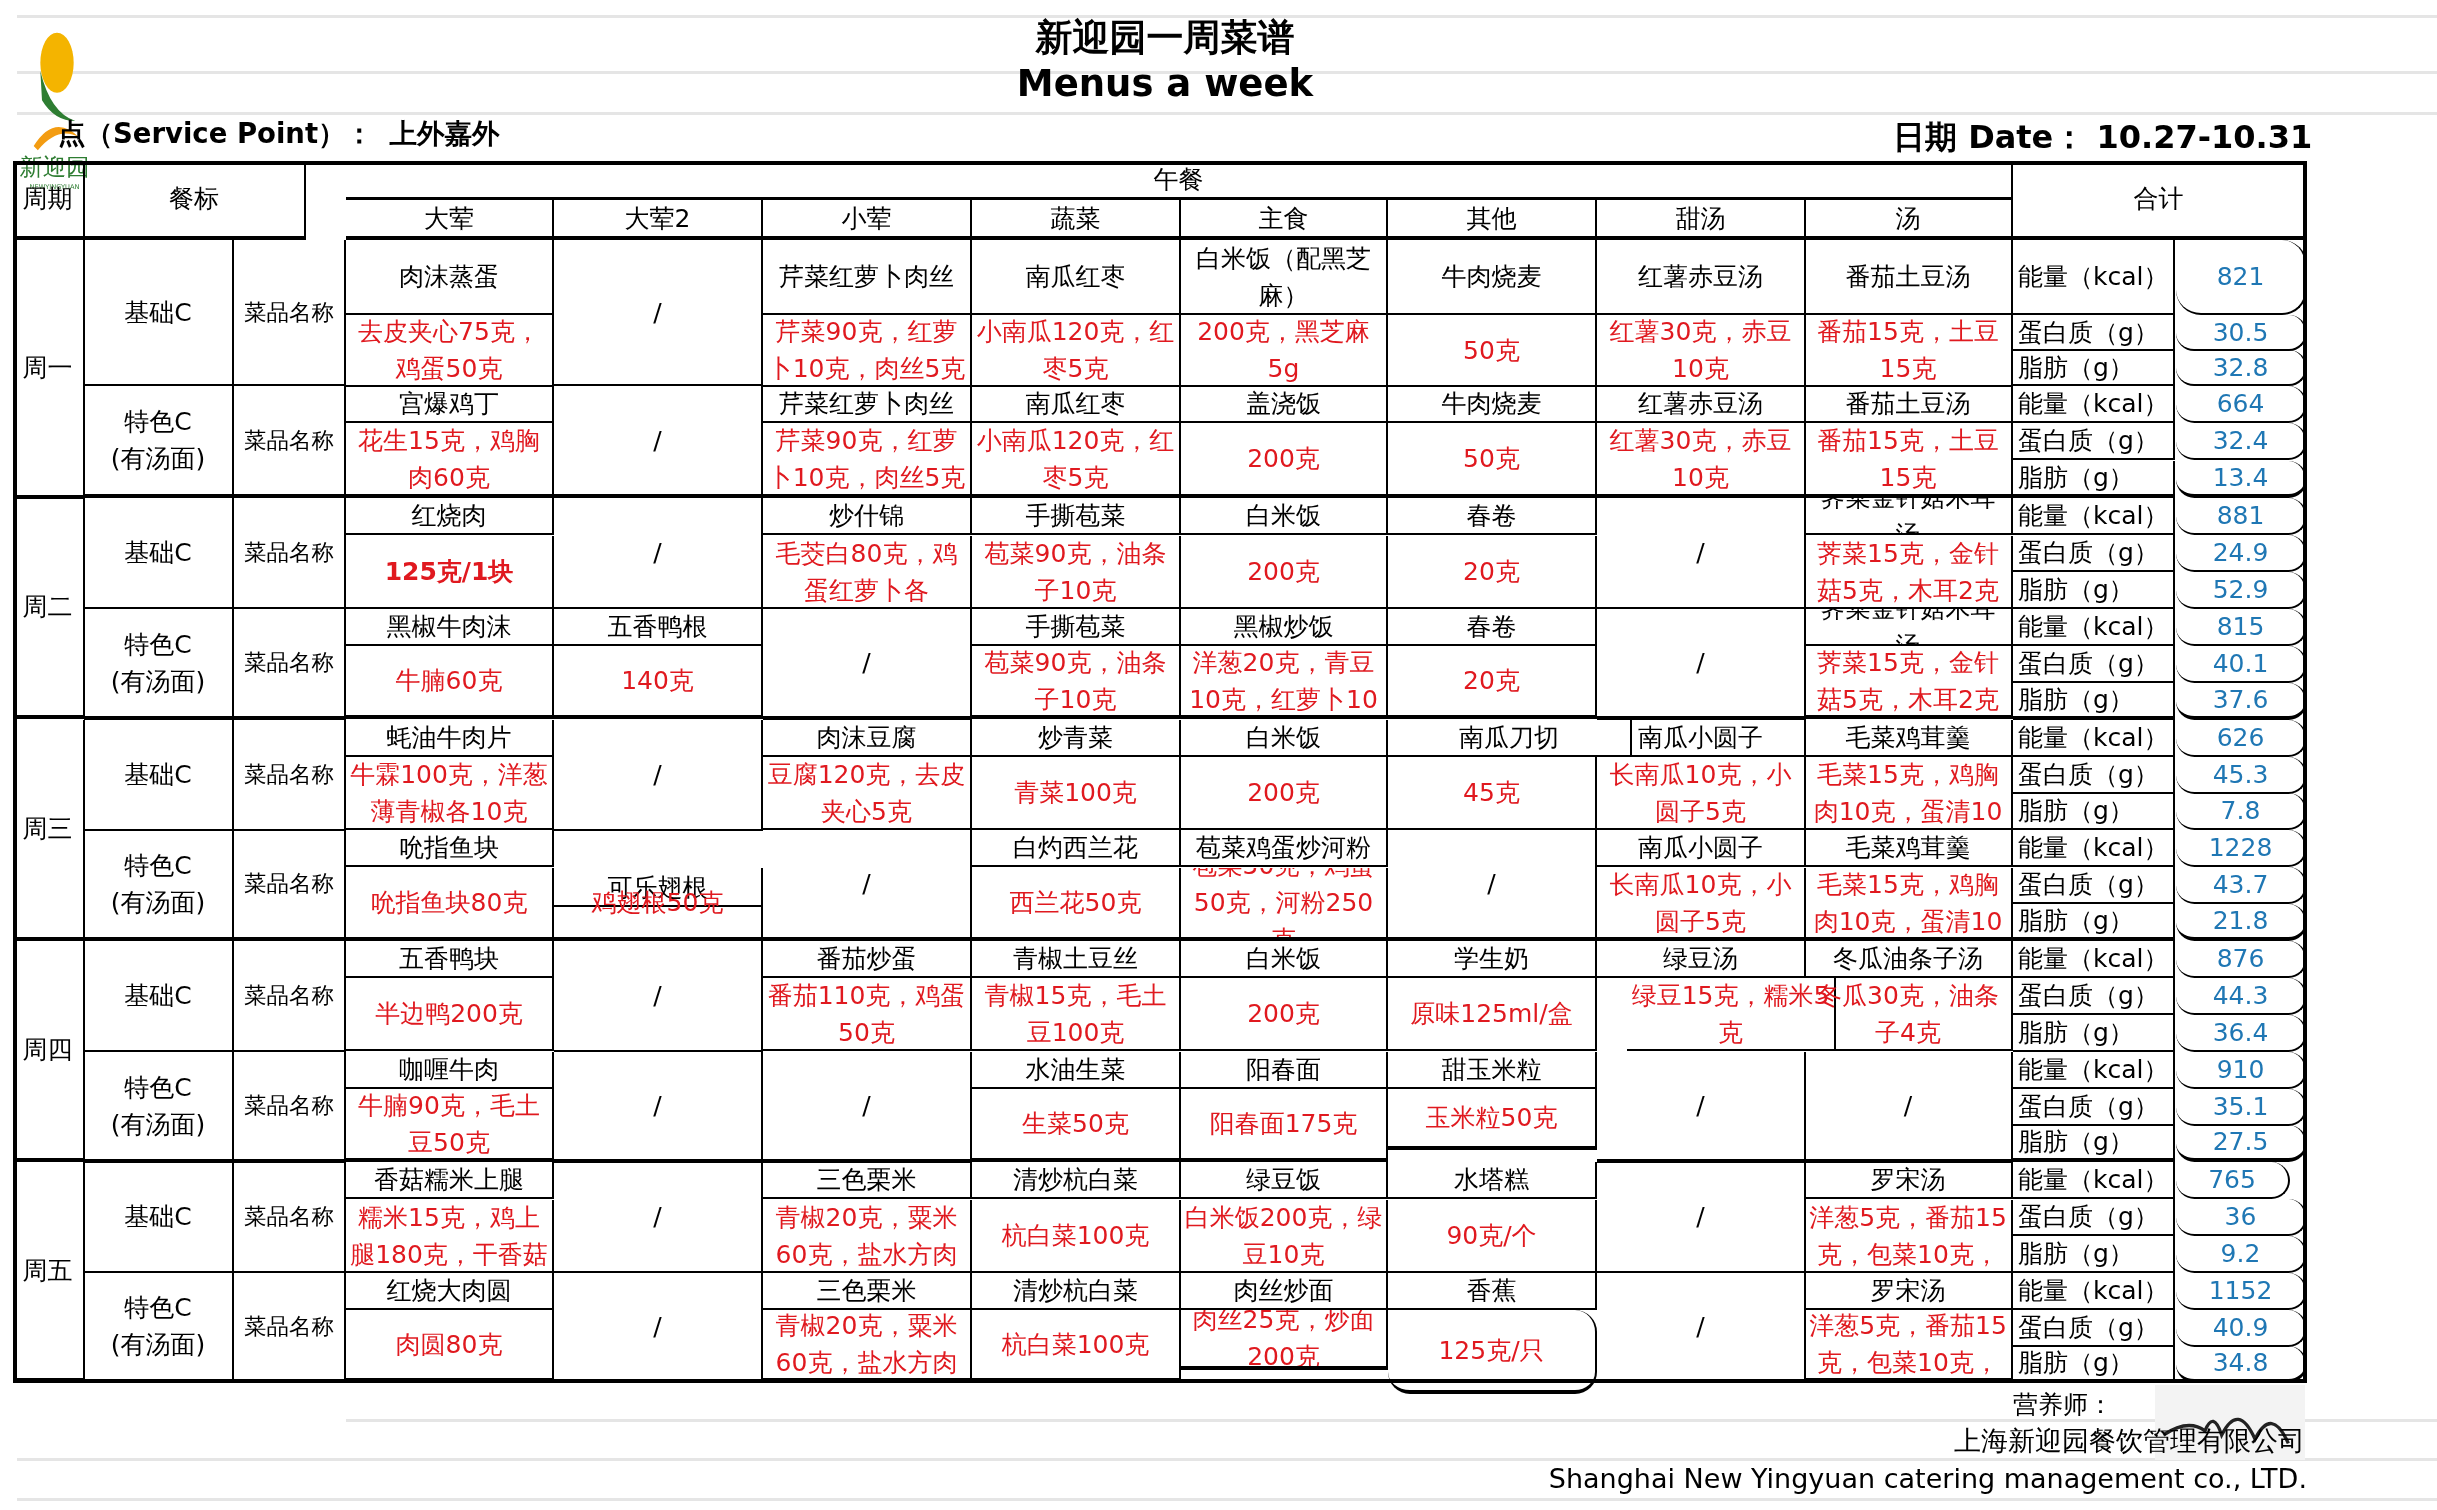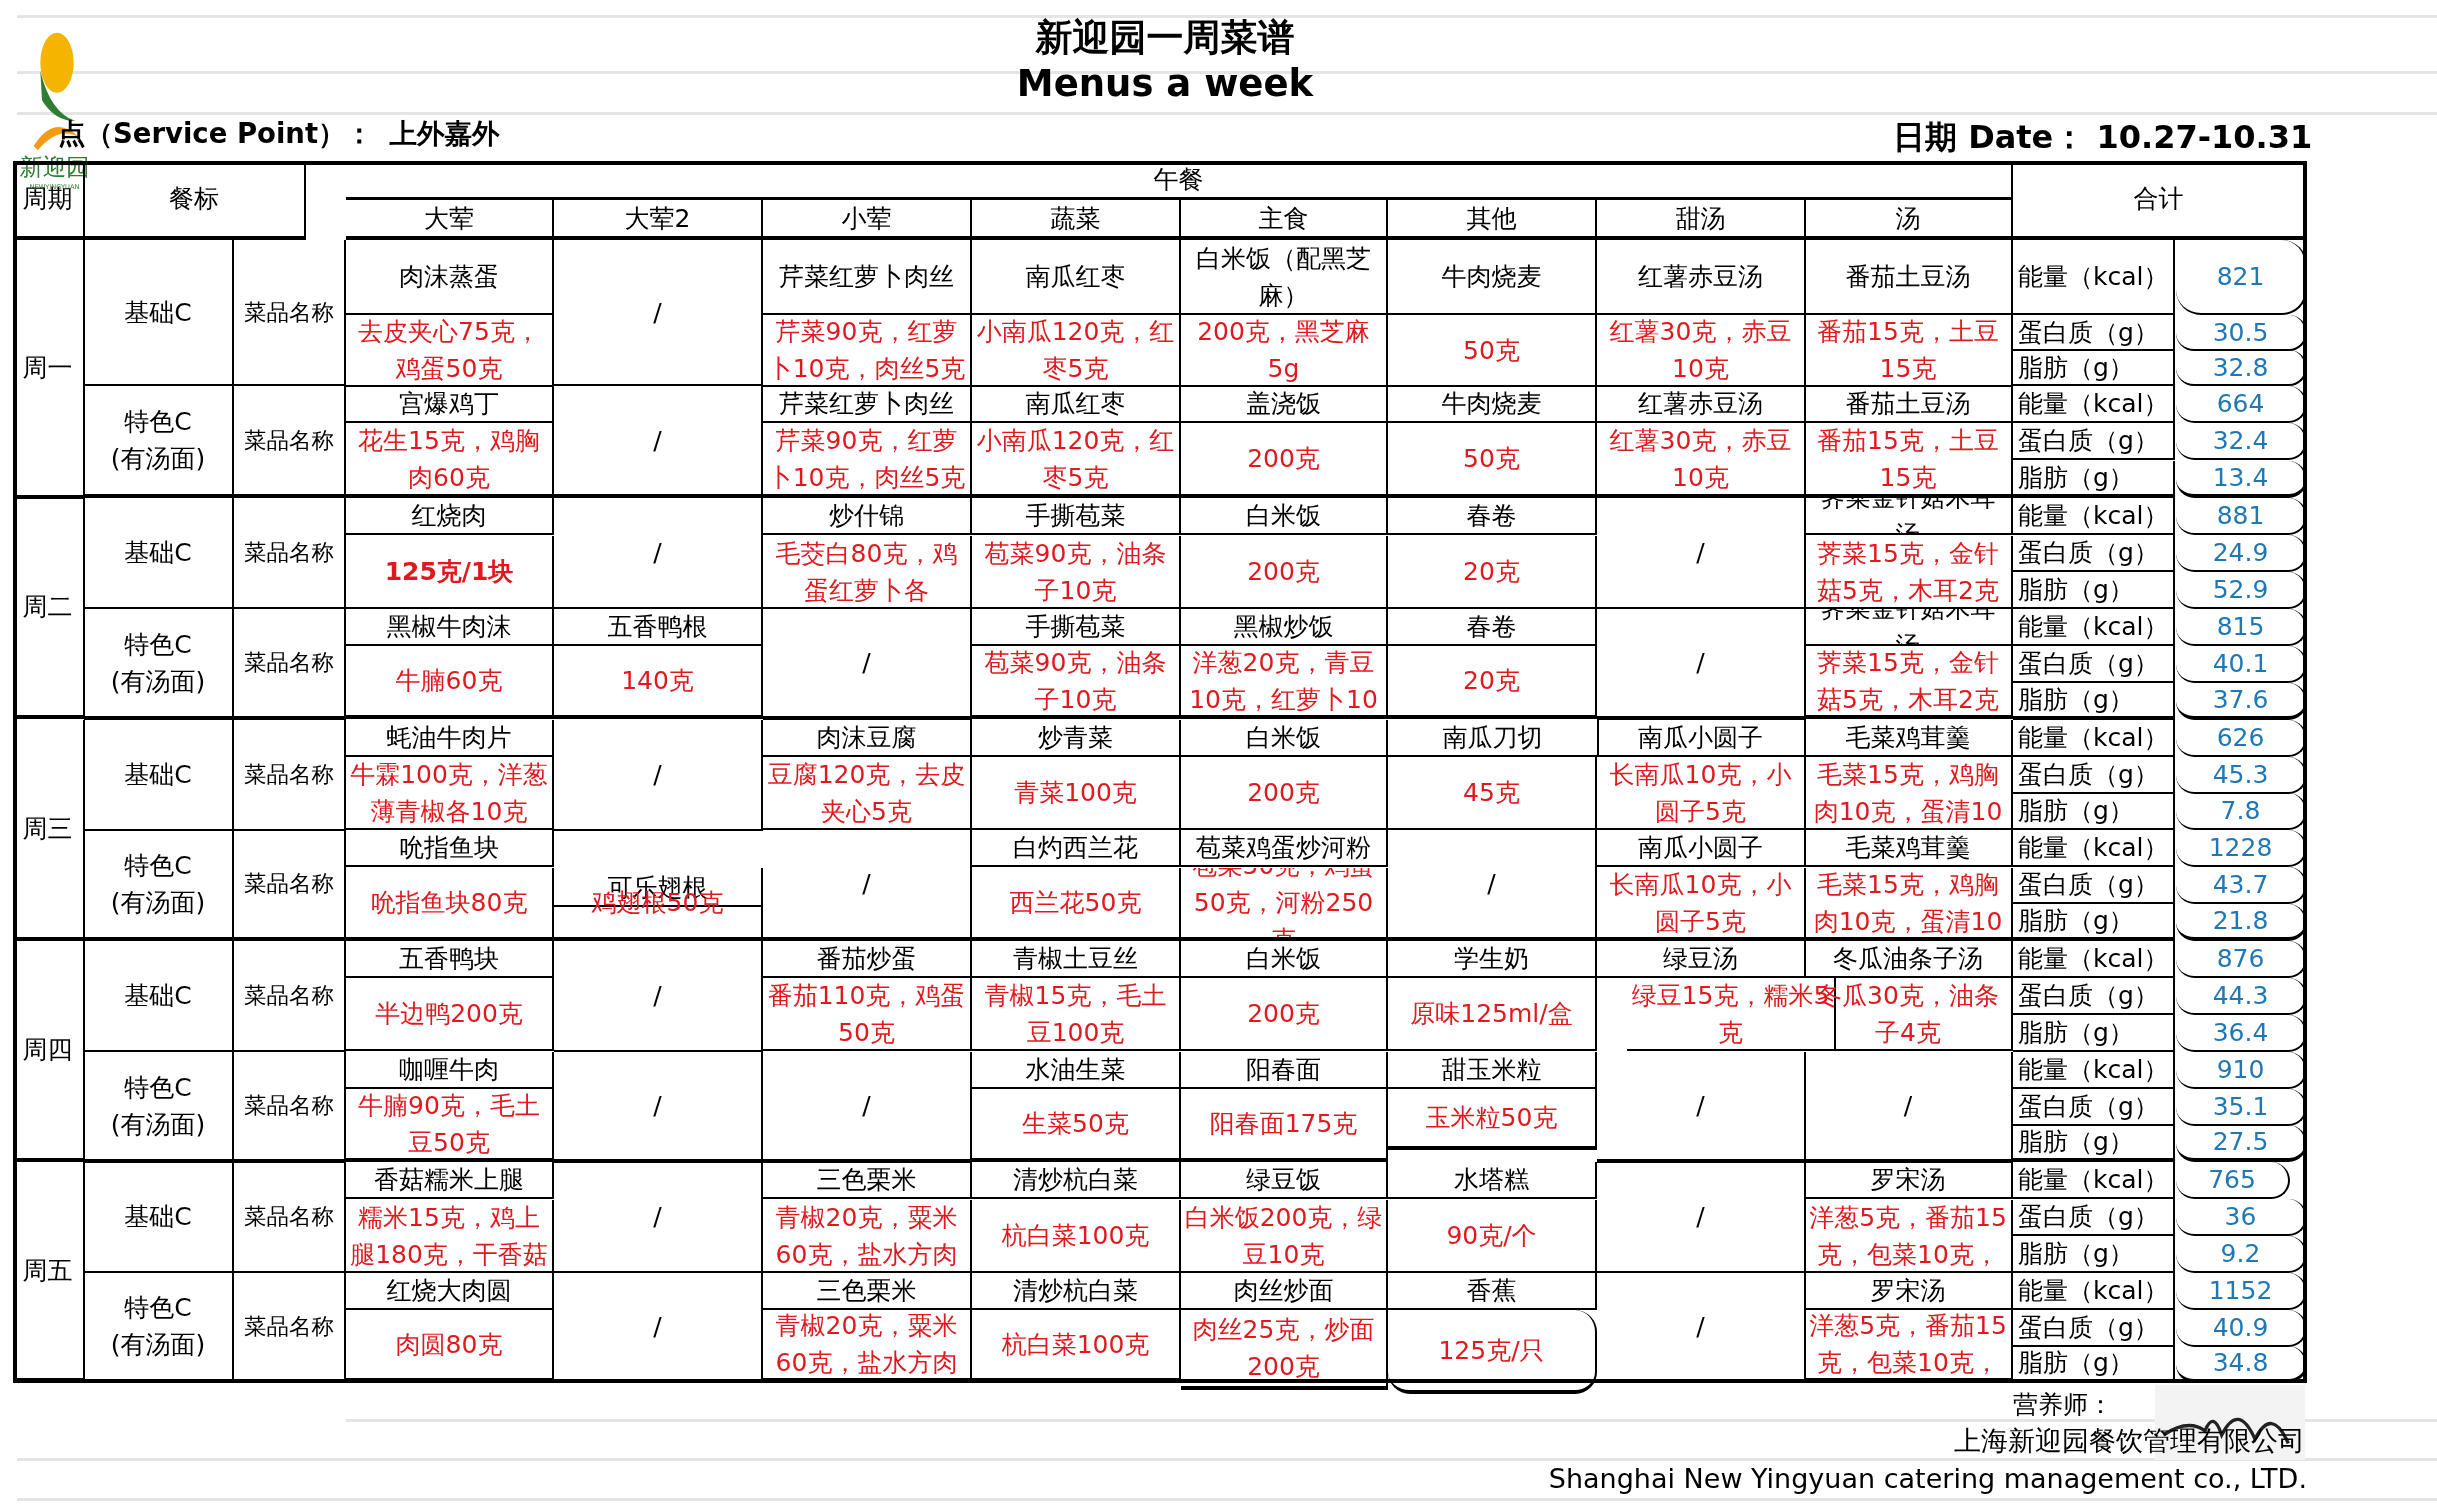--- a/index.html
+++ b/index.html
@@ -173,21 +173,21 @@
     <div class="cell " style="left: 234px; top: 720px; width: 112px; height: 111px; border-right: 2.5px solid rgb(0, 0, 0); border-bottom: 2.5px solid rgb(0, 0, 0); font-size: 22.5px;">菜品名称</div>
     <div class="cell " style="left: 346px; top: 720px; width: 208px; height: 37px; border-right: 2.5px solid rgb(0, 0, 0); border-bottom: 2.5px solid rgb(0, 0, 0);">蚝油牛肉片</div>
     <div class="cell red" style="left: 346px; top: 757px; width: 208px; height: 73px; border-right: 2.5px solid rgb(0, 0, 0); border-bottom: 2.5px solid rgb(0, 0, 0);">牛霖100克，洋葱薄青椒各10克</div>
     <div class="cell " style="left: 554px; top: 720px; width: 209px; height: 111px; border-right: 2.5px solid rgb(0, 0, 0); border-bottom: 2.5px solid rgb(0, 0, 0);">/</div>
     <div class="cell " style="left: 763px; top: 720px; width: 209px; height: 37px; border-right: 2.5px solid rgb(0, 0, 0); border-bottom: 2.5px solid rgb(0, 0, 0);">肉沫豆腐</div>
     <div class="cell red" style="left: 763px; top: 757px; width: 209px; height: 73px; border-right: 2.5px solid rgb(0, 0, 0); border-bottom: 2.5px solid rgb(0, 0, 0);">豆腐120克，去皮夹心5克</div>
     <div class="cell " style="left: 972px; top: 720px; width: 209px; height: 37px; border-right: 2.5px solid rgb(0, 0, 0); border-bottom: 2.5px solid rgb(0, 0, 0);">炒青菜</div>
     <div class="cell red" style="left: 972px; top: 757px; width: 209px; height: 73px; border-right: 2.5px solid rgb(0, 0, 0); border-bottom: 2.5px solid rgb(0, 0, 0);">青菜100克</div>
     <div class="cell " style="left: 1181px; top: 720px; width: 207px; height: 37px; border-right: 2.5px solid rgb(0, 0, 0); border-bottom: 2.5px solid rgb(0, 0, 0);">白米饭</div>
     <div class="cell red" style="left: 1181px; top: 757px; width: 207px; height: 73px; border-right: 2.5px solid rgb(0, 0, 0); border-bottom: 2.5px solid rgb(0, 0, 0);">200克</div>
-    <div class="cell " style="left: 1388px; top: 720px; width: 211px; height: 37px; border-right: 2.5px solid rgb(0, 0, 0); border-bottom: 2.5px solid rgb(0, 0, 0); text-align: right;">南瓜刀切</div>
+    <div class="cell " style="left: 1388px; top: 720px; width: 244px; height: 37px; border-right: 2.5px solid rgb(0, 0, 0); border-bottom: 2.5px solid rgb(0, 0, 0); text-align: right;">南瓜刀切</div>
     <div class="cell red" style="left: 1388px; top: 757px; width: 209px; height: 73px; border-right: 2.5px solid rgb(0, 0, 0); border-bottom: 2.5px solid rgb(0, 0, 0);">45克</div>
     <div class="cell " style="left: 1597px; top: 720px; width: 209px; height: 37px; border-right: 2.5px solid rgb(0, 0, 0); border-bottom: 2.5px solid rgb(0, 0, 0);">南瓜小圆子</div>
     <div class="cell red" style="left: 1597px; top: 757px; width: 209px; height: 73px; border-right: 2.5px solid rgb(0, 0, 0); border-bottom: 2.5px solid rgb(0, 0, 0);">长南瓜10克，小圆子5克</div>
     <div class="cell " style="left: 1805px; top: 720px; width: 208px; height: 37px; border-right: 2.5px solid rgb(0, 0, 0); border-bottom: 2.5px solid rgb(0, 0, 0);">毛菜鸡茸羹</div>
     <div class="cell red" style="left: 1805px; top: 757px; width: 208px; height: 73px; border-right: 2.5px solid rgb(0, 0, 0); border-bottom: 2.5px solid rgb(0, 0, 0);">毛菜15克，鸡胸肉10克，蛋清10</div>
     <div class="cell left" style="left: 2013px; top: 720px; width: 162px; height: 37px; border-right: 2.5px solid rgb(0, 0, 0); border-bottom: 2.5px solid rgb(0, 0, 0);">能量（kcal）</div>
     <div class="cell blue" style="left: 2176px; top: 720px; width: 131px; height: 37px; border-right: 2.5px solid rgb(0, 0, 0); border-bottom: 2.5px solid rgb(0, 0, 0);">626</div>
     <div class="cell left" style="left: 2013px; top: 757px; width: 162px; height: 37px; border-right: 2.5px solid rgb(0, 0, 0); border-bottom: 2.5px solid rgb(0, 0, 0);">蛋白质（g）</div>
     <div class="cell blue" style="left: 2176px; top: 757px; width: 131px; height: 37px; border-right: 2.5px solid rgb(0, 0, 0); border-bottom: 2.5px solid rgb(0, 0, 0);">45.3</div>
     <div class="cell left" style="left: 2013px; top: 793px; width: 162px; height: 37px; border-right: 2.5px solid rgb(0, 0, 0); border-bottom: 2.5px solid rgb(0, 0, 0);">脂肪（g）</div>
@@ -297,21 +297,21 @@
     </div>
     <div class="cell " style="left: 234px; top: 1273px; width: 112px; height: 110px; border-right: 2.5px solid rgb(0, 0, 0); border-bottom: 4.2px solid rgb(0, 0, 0); font-size: 22.5px;">菜品名称</div>
     <div class="cell " style="left: 346px; top: 1273px; width: 208px; height: 37px; border-right: 2.5px solid rgb(0, 0, 0); border-bottom: 2.5px solid rgb(0, 0, 0);">红烧大肉圆</div>
     <div class="cell red" style="left: 346px; top: 1310px; width: 208px; height: 72px; border-right: 2.5px solid rgb(0, 0, 0); border-bottom: 4.2px solid rgb(0, 0, 0);">肉圆80克</div>
     <div class="cell " style="left: 554px; top: 1273px; width: 209px; height: 110px; border-right: 2.5px solid rgb(0, 0, 0); border-bottom: 4.2px solid rgb(0, 0, 0);">/</div>
     <div class="cell " style="left: 763px; top: 1273px; width: 209px; height: 37px; border-right: 2.5px solid rgb(0, 0, 0); border-bottom: 2.5px solid rgb(0, 0, 0);">三色栗米</div>
     <div class="cell red" style="left: 763px; top: 1310px; width: 209px; height: 72px; border-right: 2.5px solid rgb(0, 0, 0); border-bottom: 4.2px solid rgb(0, 0, 0);">青椒20克，粟米60克，盐水方肉</div>
     <div class="cell " style="left: 972px; top: 1273px; width: 209px; height: 37px; border-right: 2.5px solid rgb(0, 0, 0); border-bottom: 2.5px solid rgb(0, 0, 0);">清炒杭白菜</div>
     <div class="cell red" style="left: 972px; top: 1310px; width: 209px; height: 72px; border-right: 2.5px solid rgb(0, 0, 0); border-bottom: 4.2px solid rgb(0, 0, 0);">杭白菜100克</div>
     <div class="cell " style="left: 1181px; top: 1273px; width: 207px; height: 37px; border-right: 2.5px solid rgb(0, 0, 0); border-bottom: 2.5px solid rgb(0, 0, 0);">肉丝炒面</div>
-    <div class="cell red" style="left: 1181px; top: 1310px; width: 207px; height: 80px; border-right: 2.5px solid rgb(0, 0, 0); border-bottom: 4.2px solid rgb(0, 0, 0);">肉丝25克，炒面200克</div>
+    <div class="cell red" style="left: 1181px; top: 1310px; width: 207px; height: 60px; border-right: 2.5px solid rgb(0, 0, 0); border-bottom: 4.2px solid rgb(0, 0, 0);">肉丝25克，炒面200克</div>
     <div class="cell " style="left: 1388px; top: 1273px; width: 209px; height: 37px; border-right: 2.5px solid rgb(0, 0, 0); border-bottom: 2.5px solid rgb(0, 0, 0);">香蕉</div>
     <div class="cell red" style="left: 1388px; top: 1310px; width: 209px; height: 84px; border-right: 2.5px solid rgb(0, 0, 0); border-bottom: 4.2px solid rgb(0, 0, 0); border-radius: 22px;">125克/只</div>
     <div class="cell " style="left: 1597px; top: 1273px; width: 209px; height: 110px; border-right: 2.5px solid rgb(0, 0, 0); border-bottom: 4.2px solid rgb(0, 0, 0);">/</div>
     <div class="cell " style="left: 1805px; top: 1273px; width: 208px; height: 37px; border-right: 2.5px solid rgb(0, 0, 0); border-bottom: 2.5px solid rgb(0, 0, 0);">罗宋汤</div>
     <div class="cell red" style="left: 1805px; top: 1310px; width: 208px; height: 72px; border-right: 2.5px solid rgb(0, 0, 0); border-bottom: 4.2px solid rgb(0, 0, 0);">洋葱5克，番茄15克，包菜10克，</div>
     <div class="cell left" style="left: 2013px; top: 1273px; width: 162px; height: 37px; border-right: 2.5px solid rgb(0, 0, 0); border-bottom: 2.5px solid rgb(0, 0, 0);">能量（kcal）</div>
     <div class="cell blue" style="left: 2176px; top: 1273px; width: 131px; height: 37px; border-right: 2.5px solid rgb(0, 0, 0); border-bottom: 2.5px solid rgb(0, 0, 0);">1152</div>
     <div class="cell left" style="left: 2013px; top: 1310px; width: 162px; height: 37px; border-right: 2.5px solid rgb(0, 0, 0); border-bottom: 2.5px solid rgb(0, 0, 0);">蛋白质（g）</div>
     <div class="cell blue" style="left: 2176px; top: 1310px; width: 131px; height: 37px; border-right: 2.5px solid rgb(0, 0, 0); border-bottom: 2.5px solid rgb(0, 0, 0);">40.9</div>
     <div class="cell left" style="left: 2013px; top: 1346px; width: 162px; height: 37px; border-right: 2.5px solid rgb(0, 0, 0); border-bottom: 4.2px solid rgb(0, 0, 0);">脂肪（g）</div>

